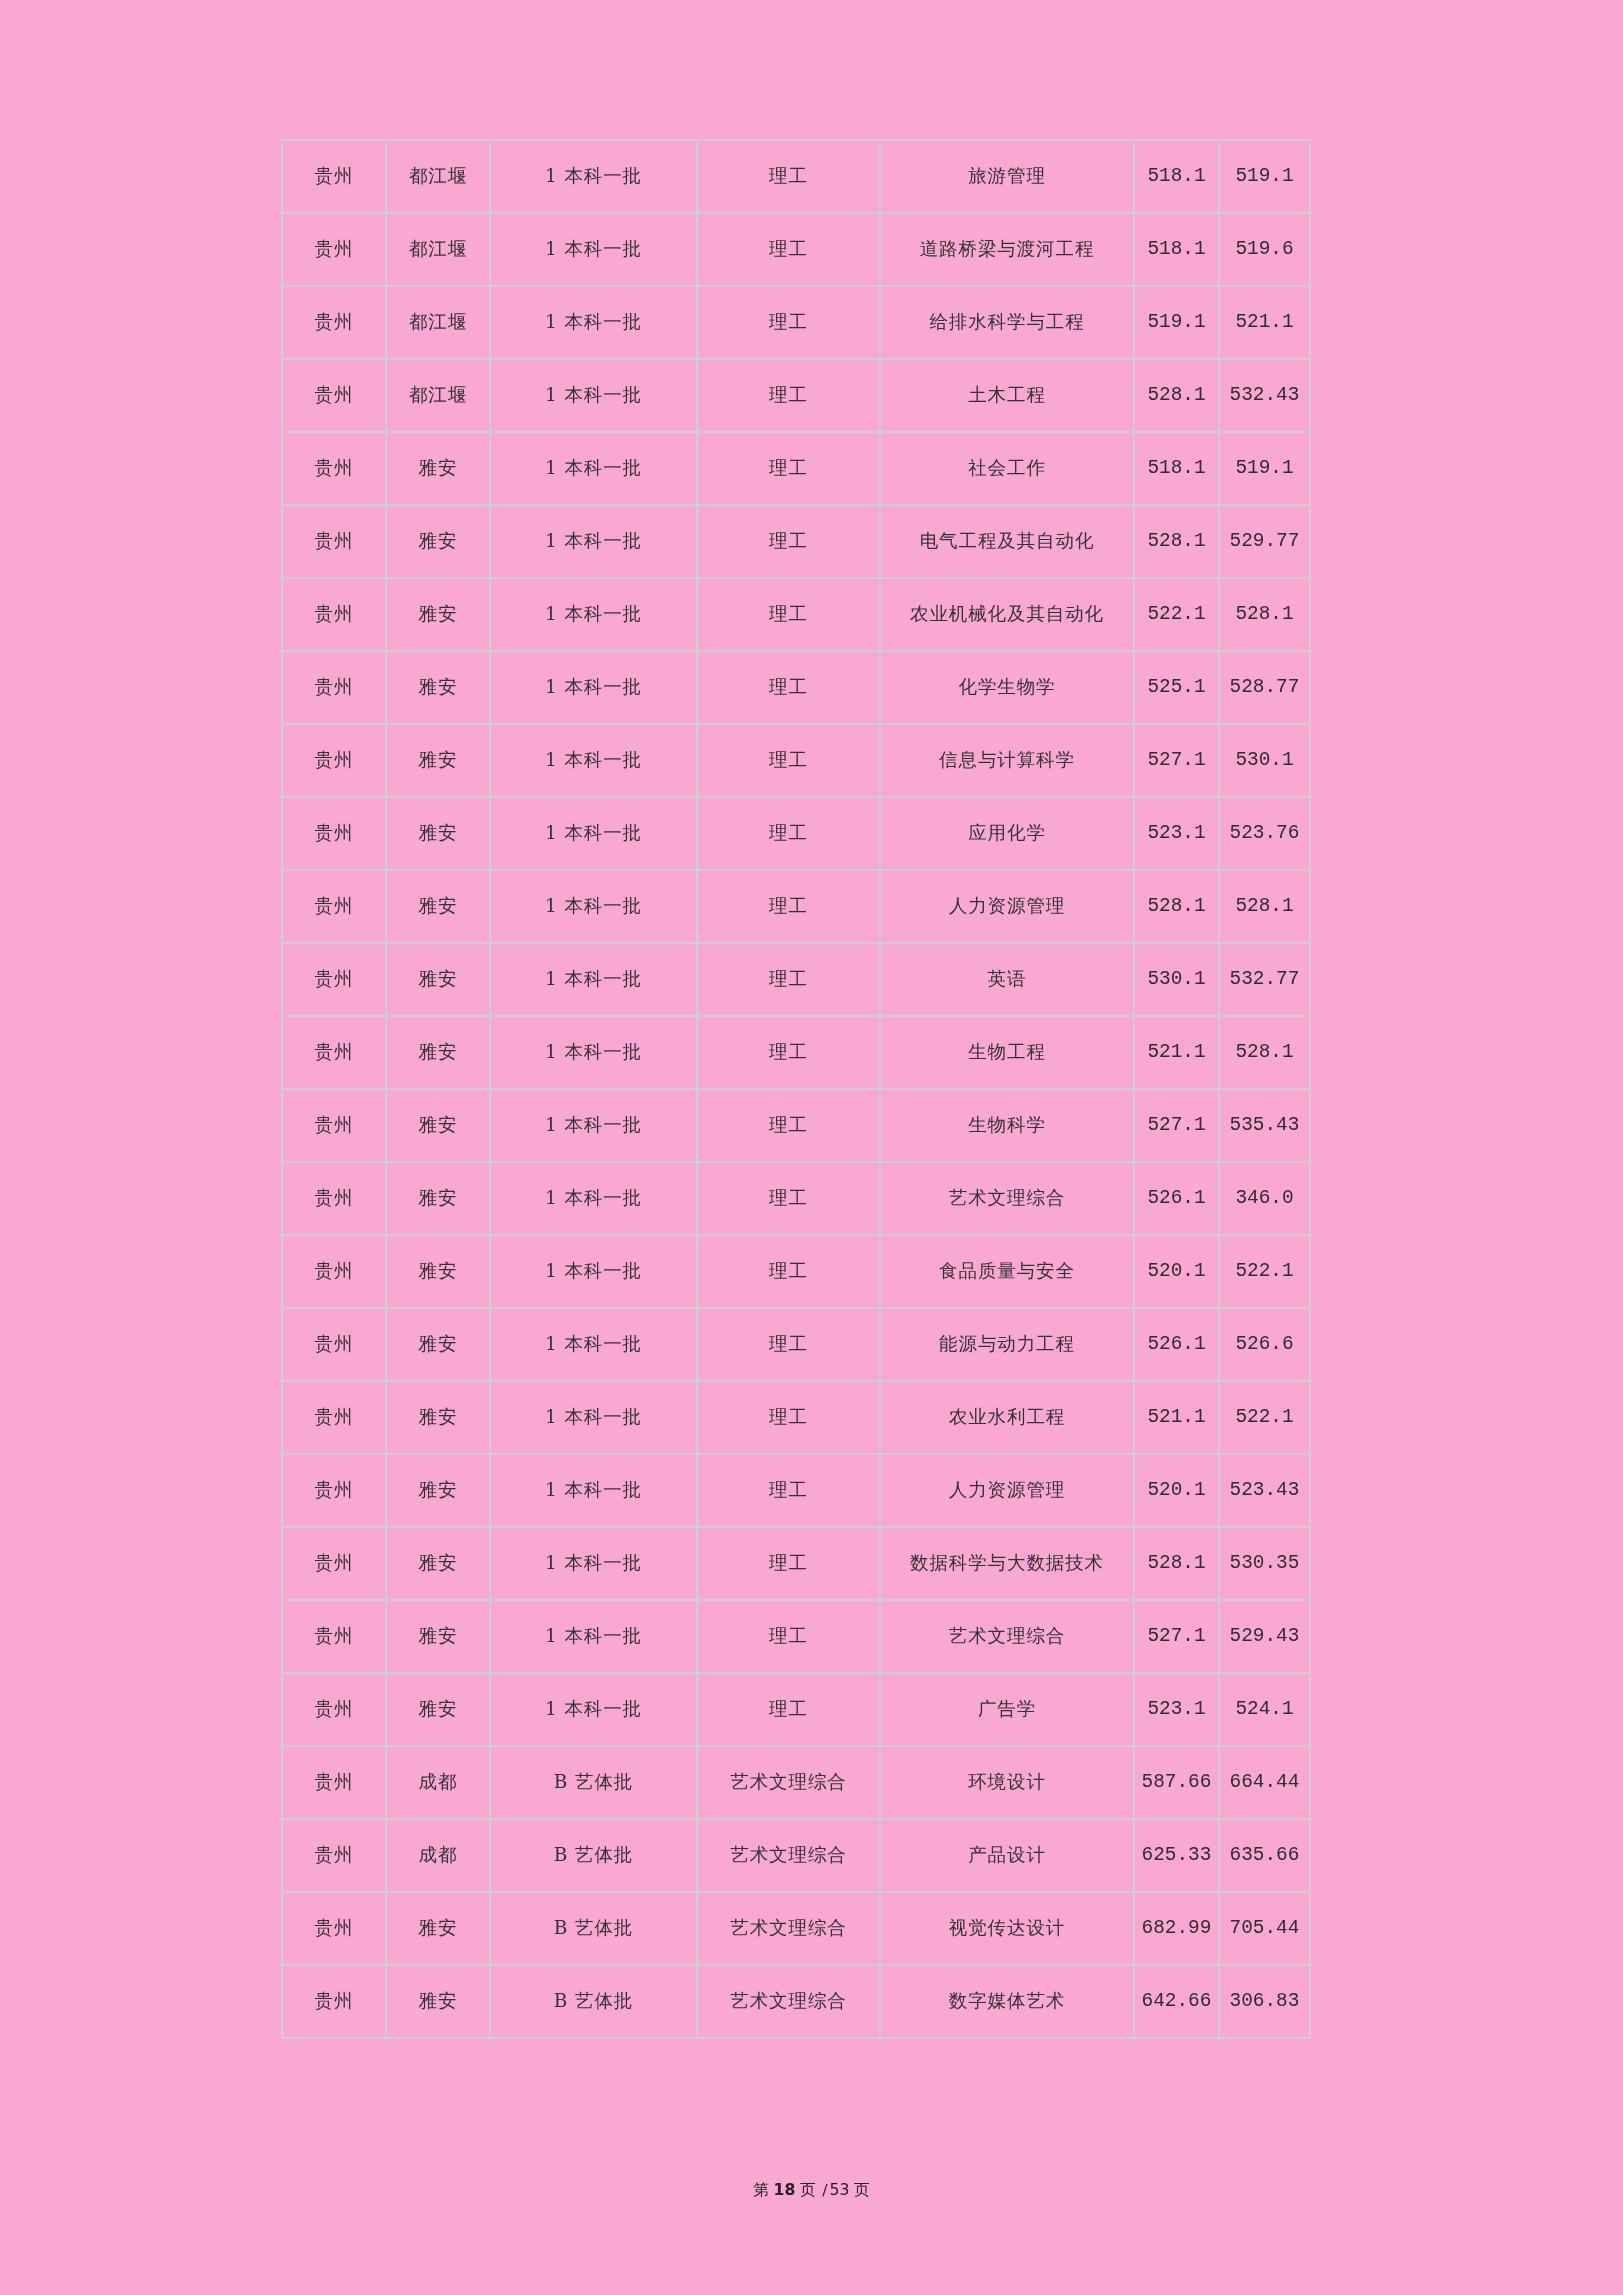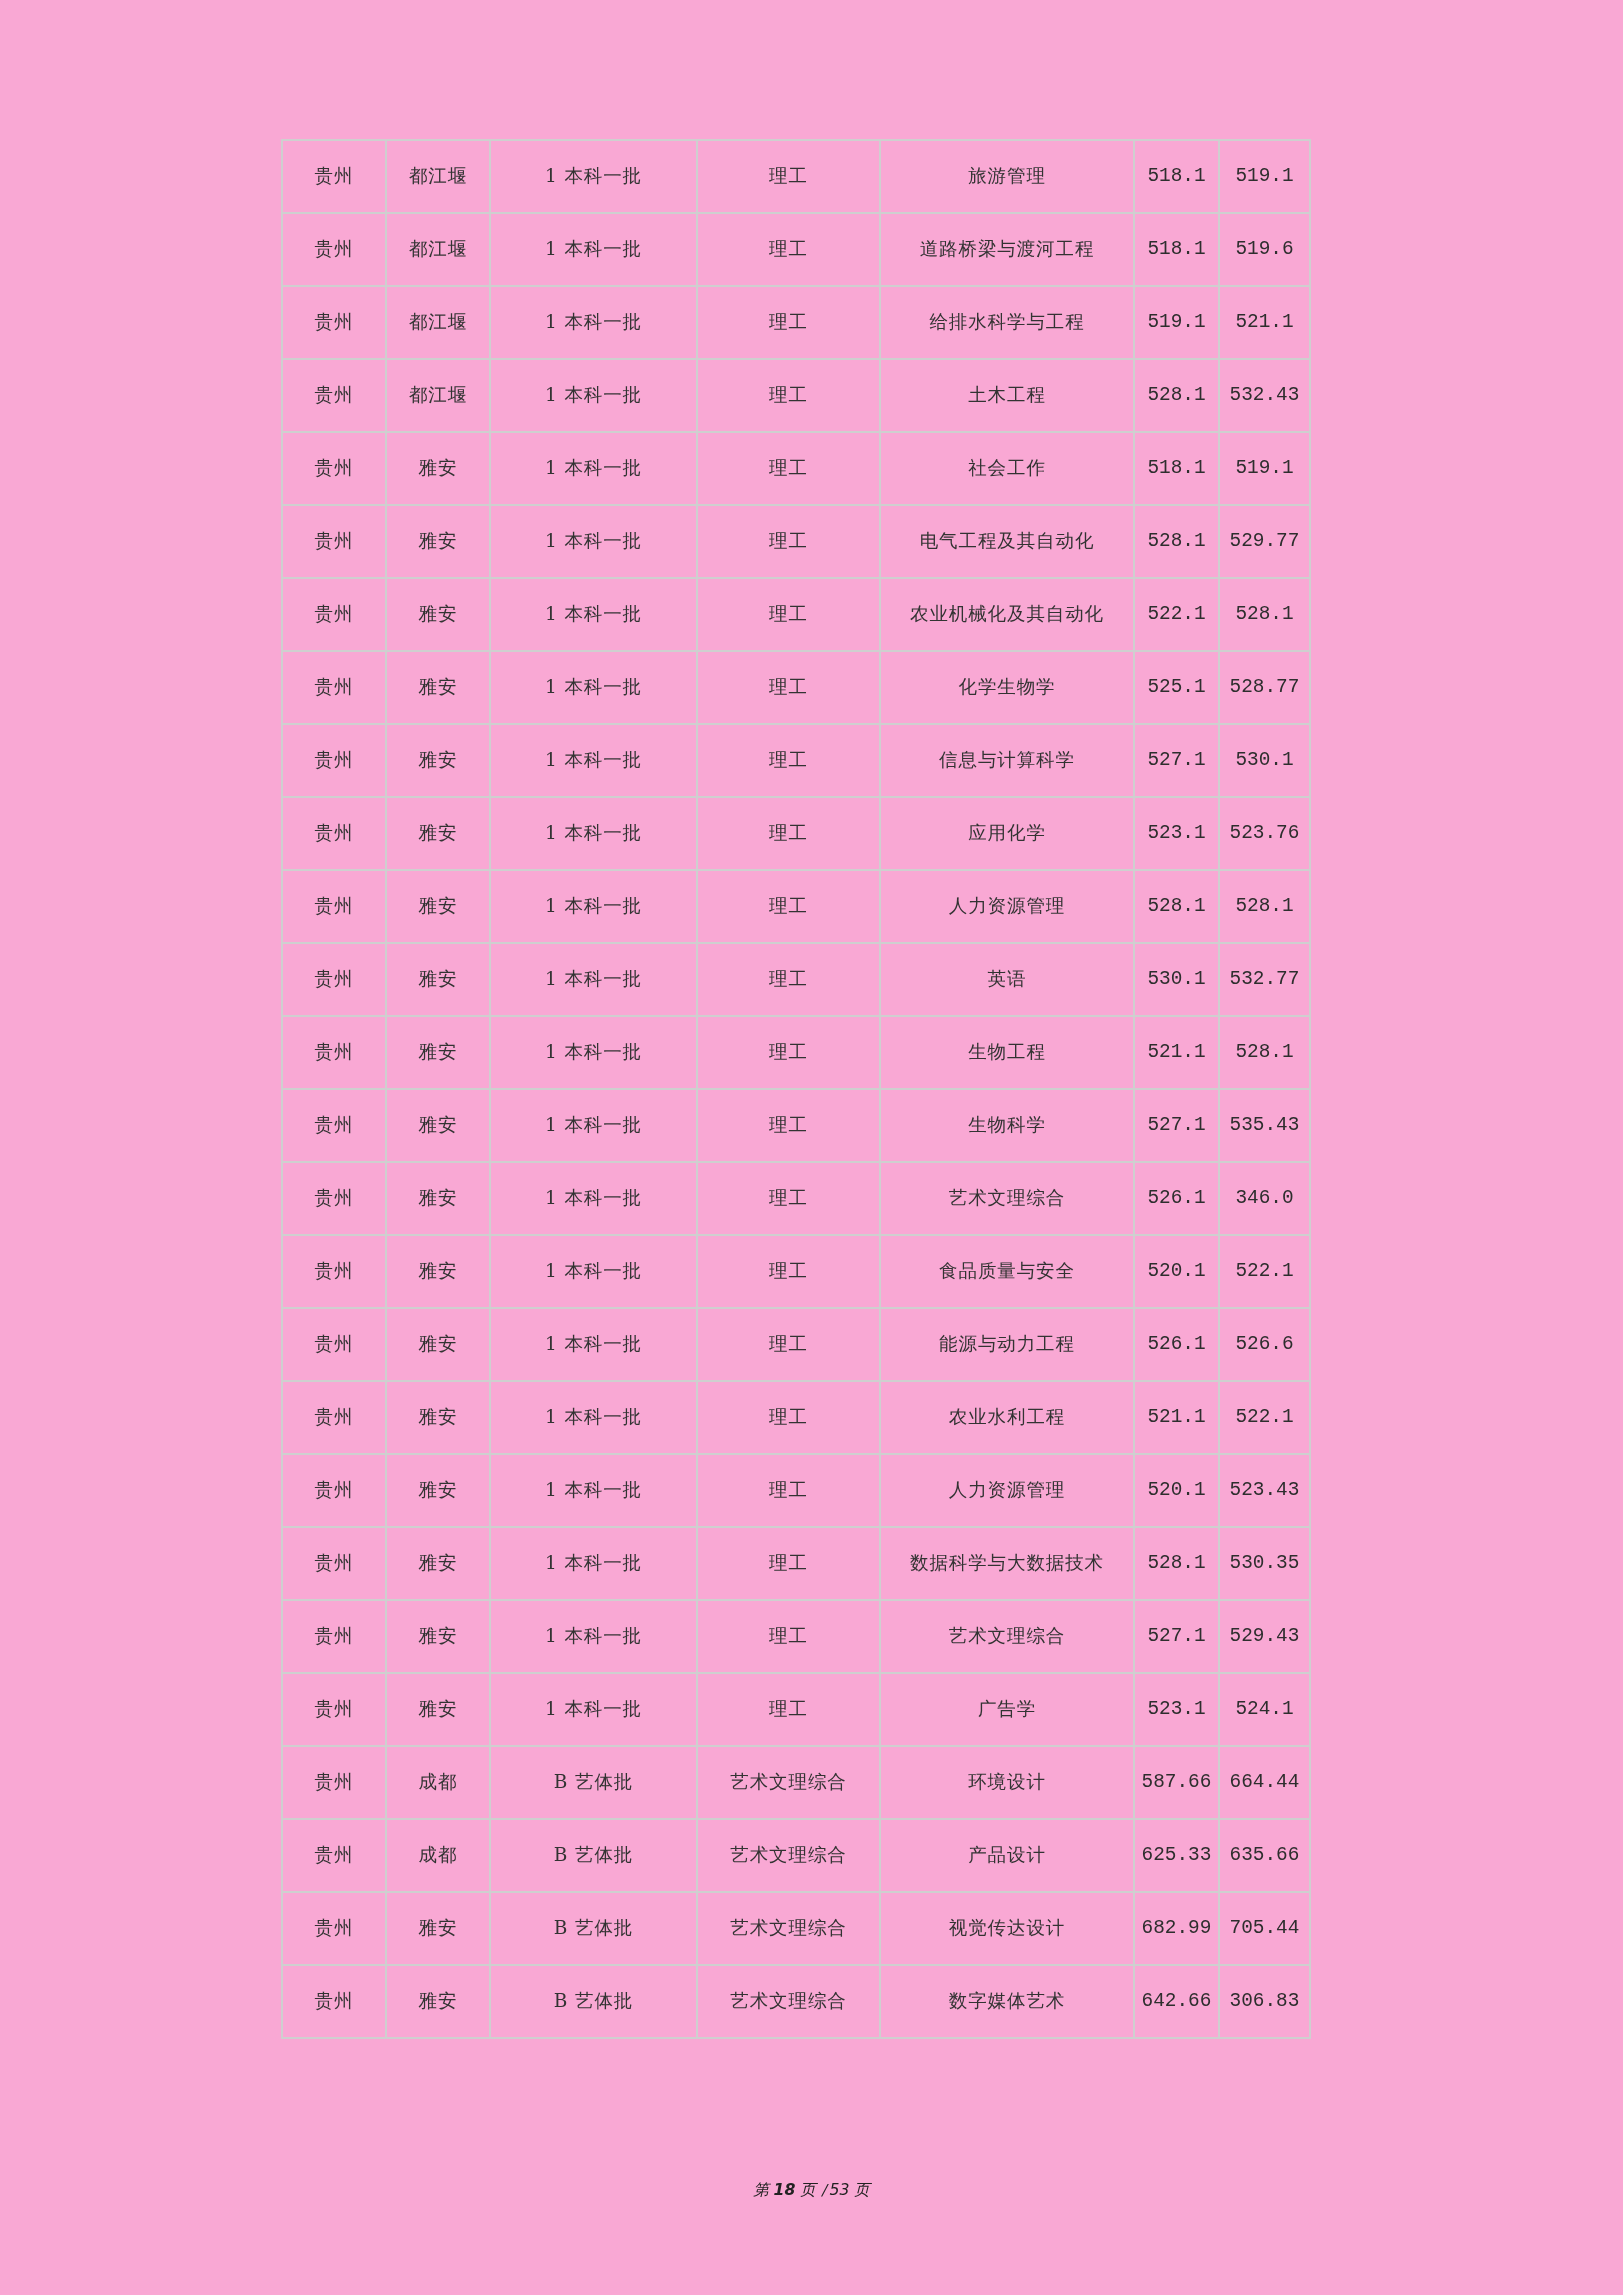--- a/index.html
+++ b/index.html
@@ -70,21 +70,20 @@
   .footer {
     position: absolute;
     left: 0;
     width: 1623px;
     top: 2180px;
     text-align: center;
     font-family: "DejaVu Serif", "Liberation Serif", serif;
     font-size: 15.7px;
     color: #222222;
     line-height: 20.4px;
-    font-style: italic;
   }
   .footer .sep { margin-left: 6.5px; }
   .footer b { font-family: "DejaVu Sans", "Liberation Sans", sans-serif; font-weight: bold; margin: 0 4.6px; }
   .footer .total { font-family: "DejaVu Sans", "Liberation Sans", sans-serif; margin: 0 4.6px 0 1.9px; }
 </style>
 </head>
 <body>
 
 <div class="page">
   <table class="data-table">

